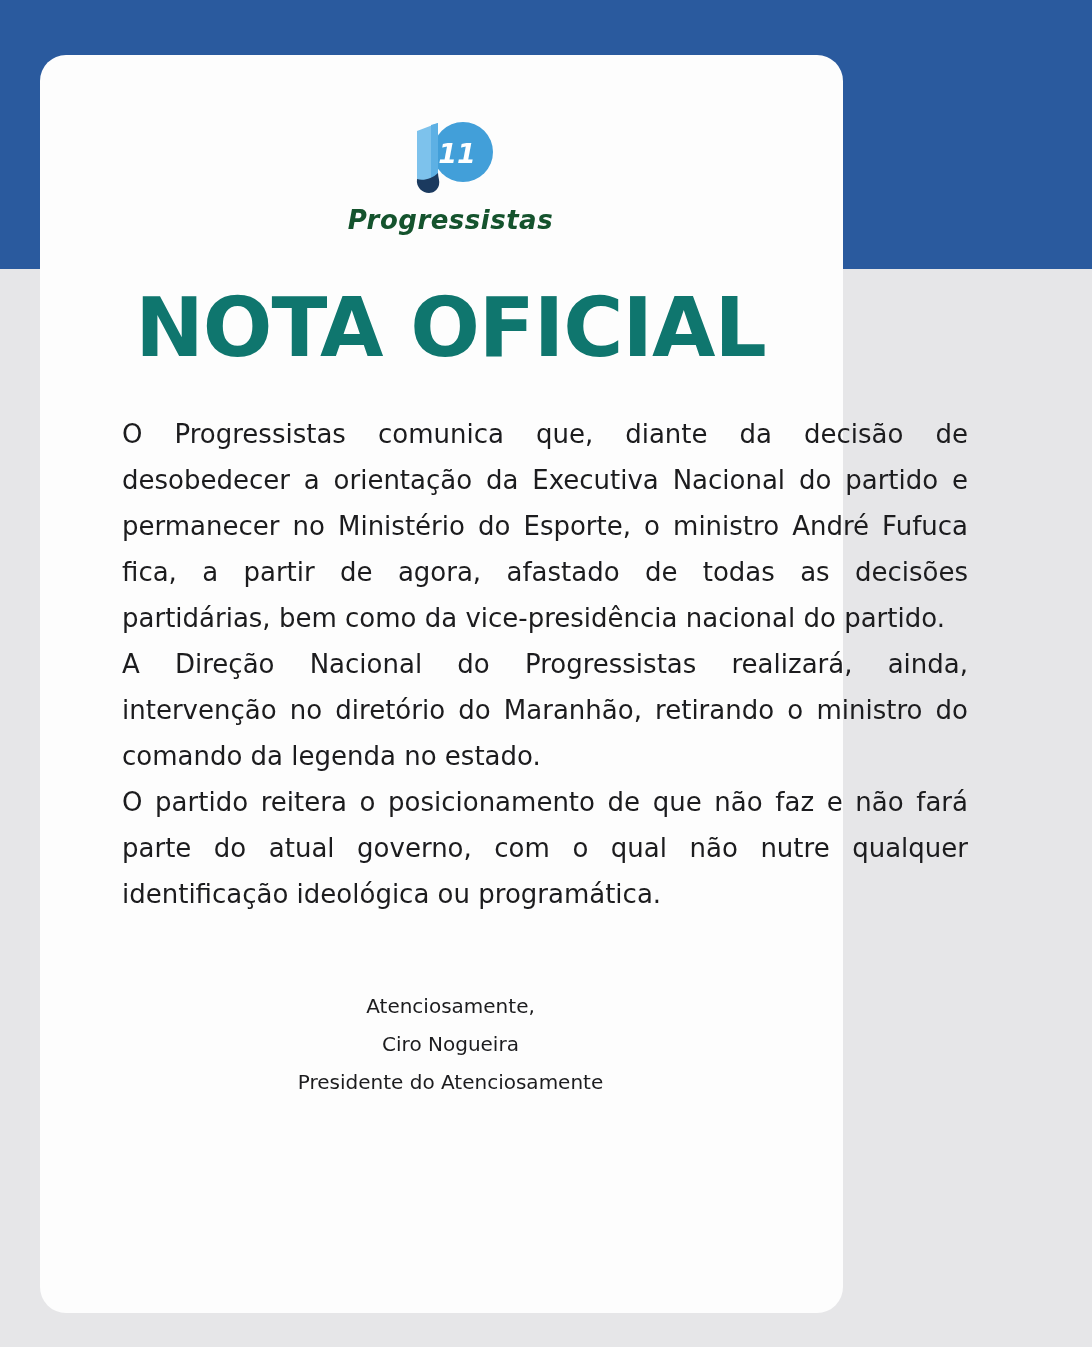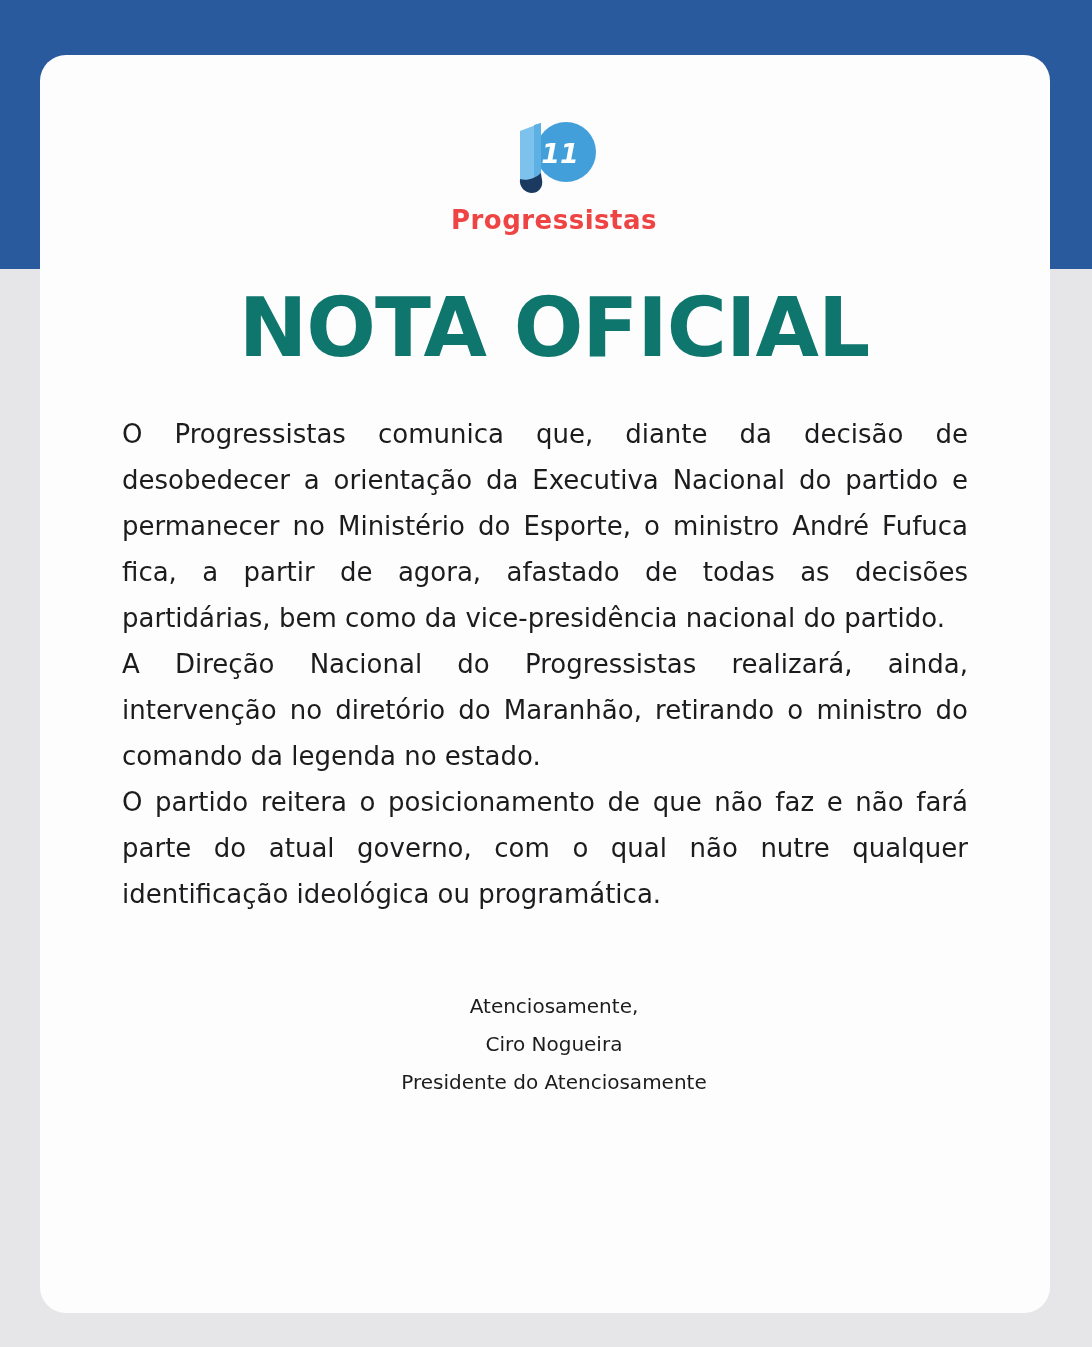--- a/index.html
+++ b/index.html
@@ -12,33 +12,34 @@
   .stage { position: relative; width: 1092px; height: 1347px; }
 
   .banner {
     position: absolute; left: 0; top: 0;
     width: 1092px; height: 269px;
     background: #2a5a9e;
   }
 
   .card {
     position: absolute; left: 40px; top: 55px;
-    width: 1010px; height: 1258px;
+    width: 803px; height: 1258px;
     background: #fdfdfd;
     border-radius: 26px;
     padding: 66px 64px 0 82px;
   }
 
   .logo-wrap { text-align: center; }
   .logo-mark { display: inline-block; }
   .wordmark {
     margin-top: 2px;
     font-size: 26px;
     font-weight: bold;
-    color: #ef4444;
+    font-style: italic;
+    color: #14532d;
     letter-spacing: 0.5px;
   }
 
   .title {
     margin-top: 52px;
     text-align: center;
     font-size: 82px;
     line-height: 1;
     font-weight: 800;
     letter-spacing: -1px;

